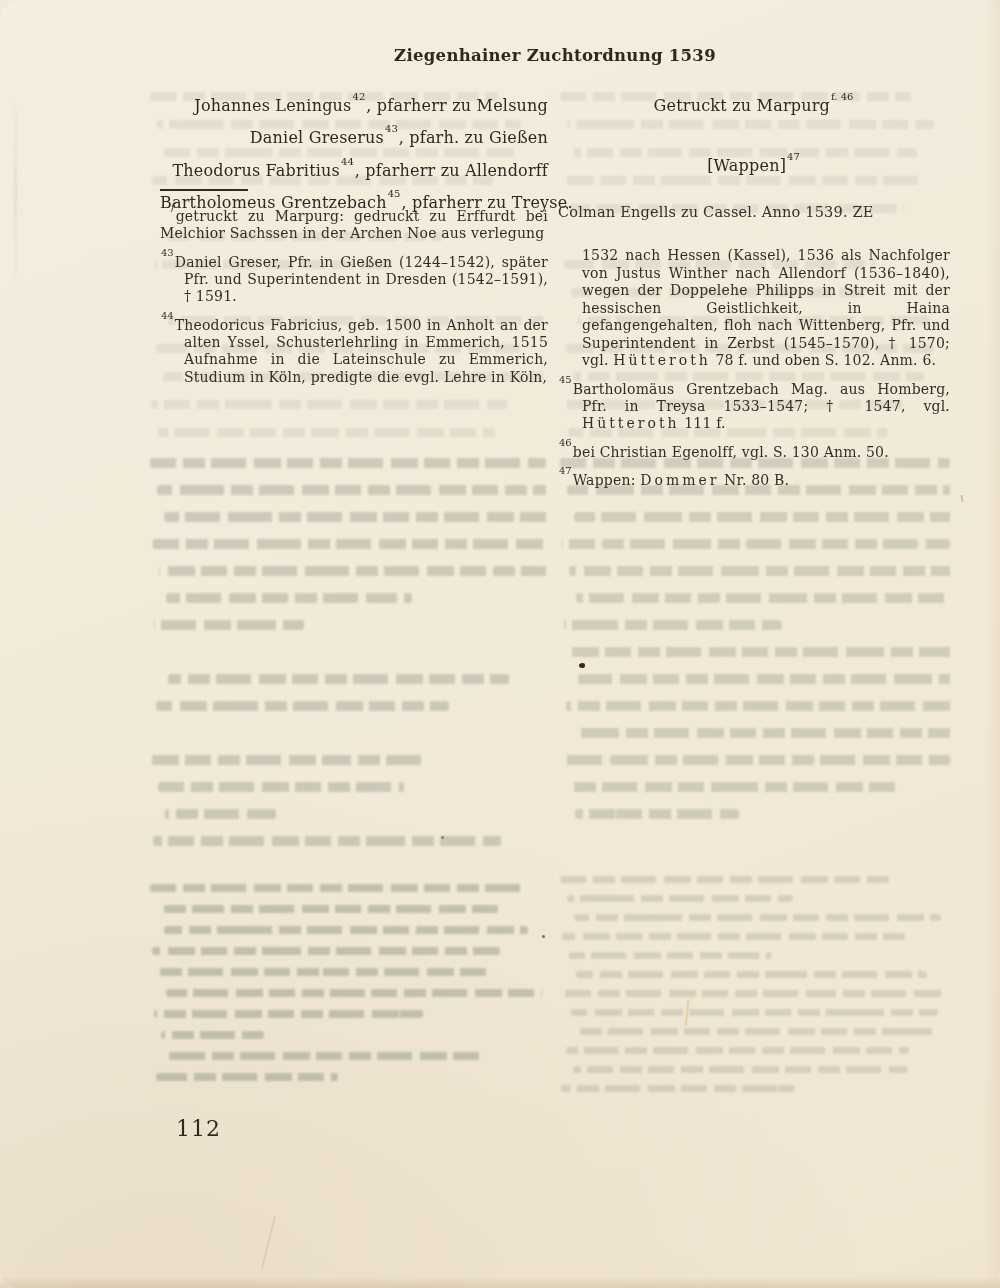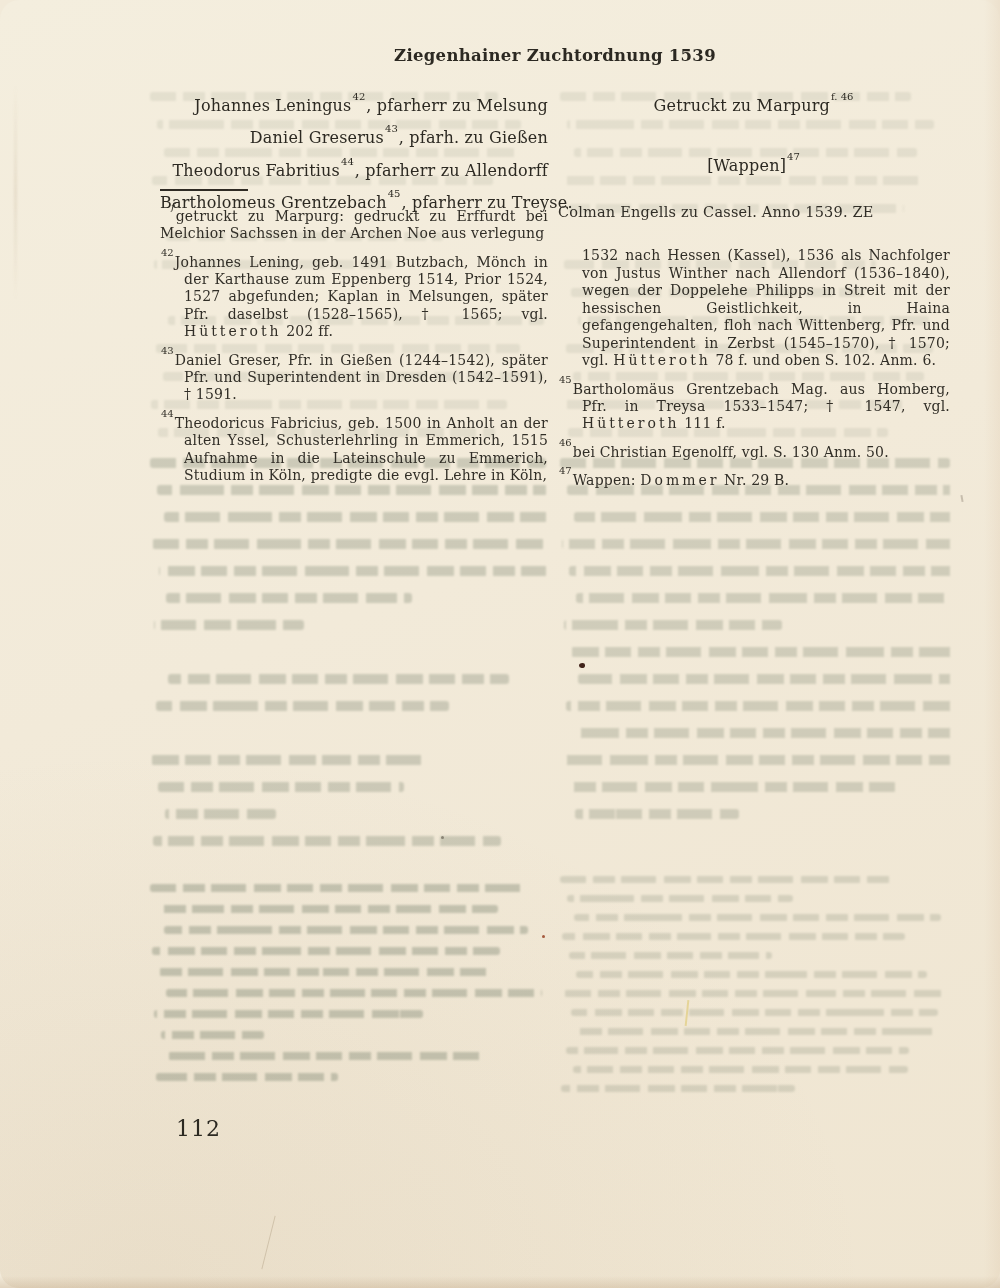--- a/index.html
+++ b/index.html
@@ -195,43 +195,40 @@
       </div>
     </div>
 
     <div class="fn-rule"></div>
 
     <div class="col-left fn-area" style="position:absolute;">
       <p class="fn fn-nohang fn-f">
         <sup class="sup fnm">f</sup><span>getruckt zu Marpurg: gedruckt zu Erffurdt bei Melchior Sachssen in der Archen Noe aus verlegung</span><span class="sperr"></span><span></span>
       </p>
       <p class="fn">
-        <sup class="sup fnm">42</sup><span>Johannes Lening, geb. 1491 Butzbach, Mönch in der Karthause zum Eppenberg 1514, Prior 1524, 1527 abgefunden; Kaplan in Melsungen, später Pfr. daselbst (1528–1565), † 1565; vgl. </span><span class="sperr">Hütteroth</span><span> 202 ff.</span>
-      </p>
-      <p class="fn">
         <sup class="sup fnm">43</sup><span>Daniel Greser, Pfr. in Gießen (1244–1542), später Pfr. und Superintendent in Dresden (1542–1591), † 1591.</span><span class="sperr"></span><span></span>
       </p>
       <p class="fn">
         <sup class="sup fnm">44</sup><span>Theodoricus Fabricius, geb. 1500 in Anholt an der alten Yssel, Schusterlehrling in Emmerich, 1515 Aufnahme in die Lateinschule zu Emmerich, Studium in Köln, predigte die evgl. Lehre in Köln,</span><span class="sperr"></span><span></span>
       </p>
     </div>
 
     <div class="col-right fn-area" style="position:absolute;">
       <p class="colophon">Colman Engells zu Cassel. Anno 1539. ZE</p>
       <p class="fn-cont">
         <span>1532 nach Hessen (Kassel), 1536 als Nachfolger von Justus Winther nach Allendorf (1536–1840), wegen der Doppelehe Philipps in Streit mit der hessischen Geistlichkeit, in Haina gefangengehalten, floh nach Wittenberg, Pfr. und Superintendent in Zerbst (1545–1570), † 1570; vgl. </span><span class="sperr">Hütteroth</span><span> 78 f. und oben S. 102. Anm. 6.</span>
       </p>
       <p class="fn">
         <sup class="sup fnm">45</sup><span>Bartholomäus Grentzebach Mag. aus Homberg, Pfr. in Treysa 1533–1547; † 1547, vgl. </span><span class="sperr">Hütteroth</span><span> 111 f.</span>
       </p>
       <p class="fn">
         <sup class="sup fnm">46</sup><span>bei Christian Egenolff, vgl. S. 130 Anm. 50.</span><span class="sperr"></span><span></span>
       </p>
       <p class="fn">
-        <sup class="sup fnm">47</sup><span>Wappen: </span><span class="sperr">Dommer</span><span> Nr. 29 B.</span>
+        <sup class="sup fnm">47</sup><span>Wappen: </span><span class="sperr">Dommer</span><span> Nr. 80 B.</span>
       </p>
     </div>
 
     <div class="page-number">112</div>
   </div>
 
   <div class="marks">
     <div class="speck-dark"></div>
     <div class="speck-small"></div>
     <div class="speck-red"></div>

